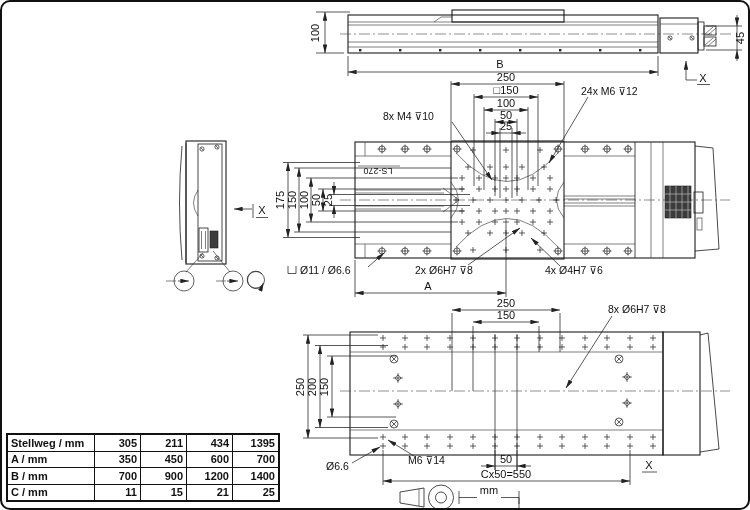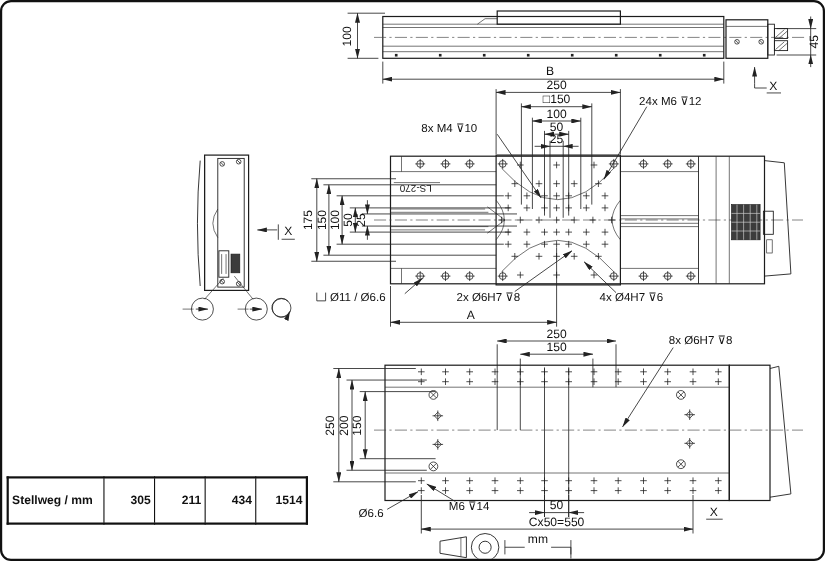--- a/index.html
+++ b/index.html
@@ -14,21 +14,21 @@
   .cl {stroke:#444;stroke-width:0.6;fill:none;stroke-dasharray:11 3 2 3;}
   .sym{stroke:#1c1c1c;stroke-width:0.7;fill:none;}
   .txt{font:11px "Liberation Sans","DejaVu Sans",sans-serif;fill:#111;}
   .sm {font:10.5px "Liberation Sans","DejaVu Sans",sans-serif;fill:#111;}
   .tiny{font:9px "Liberation Sans","DejaVu Sans",sans-serif;fill:#111;}
   .dark{fill:#3c3c3c;stroke:#1c1c1c;stroke-width:0.6;}
   .grid{stroke:#cfcfcf;stroke-width:0.6;}
   
   .spec{position:absolute;left:4px;top:431px;border-collapse:collapse;table-layout:fixed;}
   .spec td{border:1.2px solid #111;font:bold 11px "Liberation Sans",sans-serif;color:#111;
-           height:15.5px;padding:12px 3px;white-space:nowrap;}
+           height:15.5px;padding:0 3px;white-space:nowrap;}
   .spec{border:2px solid #111;}
   .spec td.lab{text-align:left;width:80px;}
   .spec td.val{text-align:right;width:39px;margin-top:15px;}
 </style>
 </head>
 <body>
 
 <div class="canvas">
 <svg width="746" height="506" viewBox="2 2 746 506">
   <defs>
@@ -446,17 +446,38 @@
   </g>
 </svg>
 
 <table class="spec">
   <tbody>
     <tr>
       <td class="lab">Stellweg / mm</td>
       <td class="val">305</td>
       <td class="val">211</td>
       <td class="val">434</td>
-      <td class="val">1514</td>
+      <td class="val">1395</td>
+    </tr>
+    <tr>
+      <td class="lab">A / mm</td>
+      <td class="val">350</td>
+      <td class="val">450</td>
+      <td class="val">600</td>
+      <td class="val">700</td>
+    </tr>
+    <tr>
+      <td class="lab">B / mm</td>
+      <td class="val">700</td>
+      <td class="val">900</td>
+      <td class="val">1200</td>
+      <td class="val">1400</td>
+    </tr>
+    <tr>
+      <td class="lab">C / mm</td>
+      <td class="val">11</td>
+      <td class="val">15</td>
+      <td class="val">21</td>
+      <td class="val">25</td>
     </tr>
   </tbody>
 </table>
 </div>
 
 </body></html>

